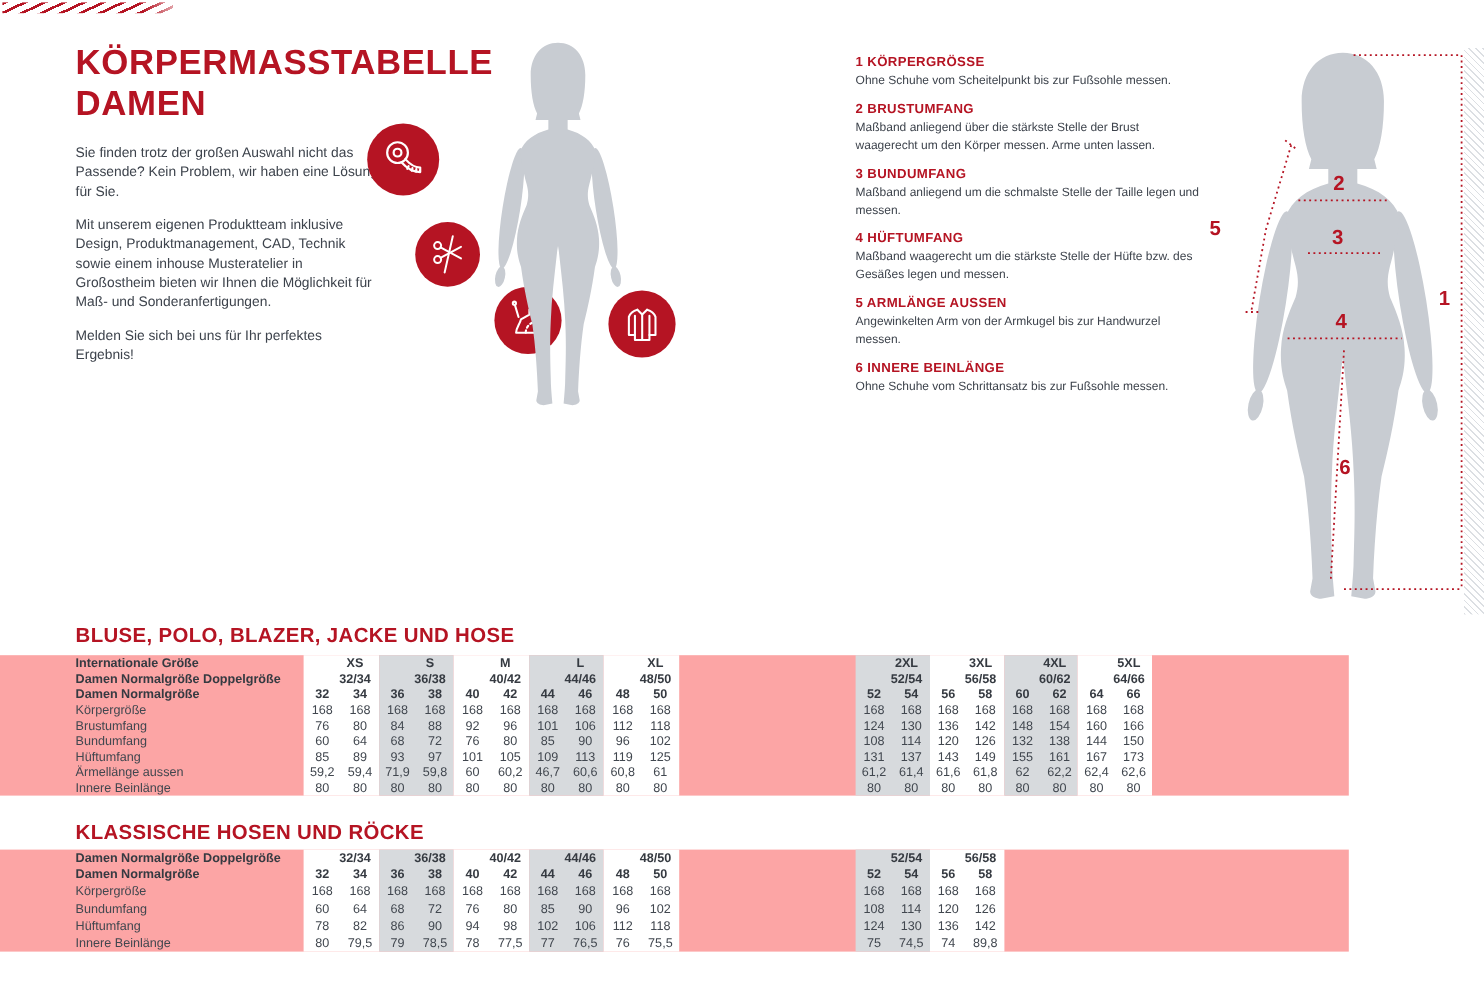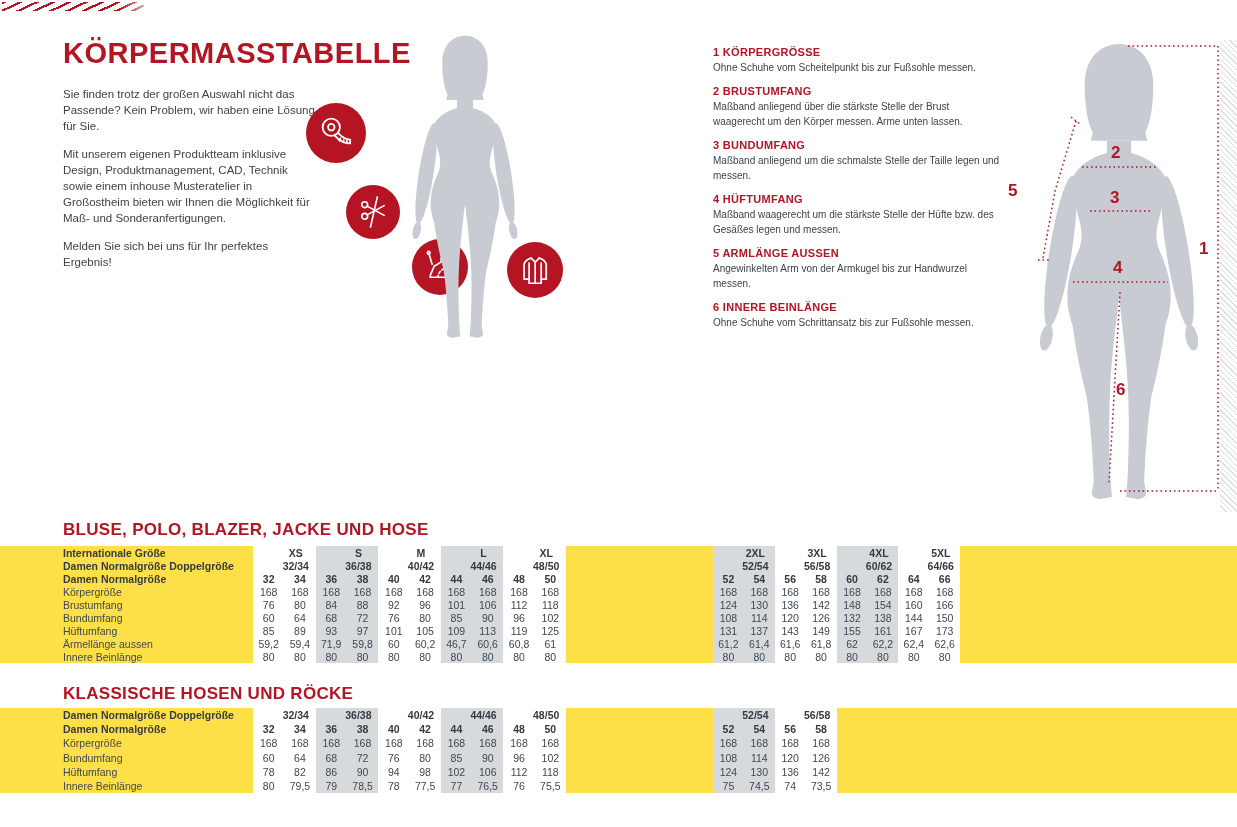--- a/index.html
+++ b/index.html
@@ -52,21 +52,21 @@
   .hatch{
     left:1220px;top:40px;width:17px;height:472px;
     background:repeating-linear-gradient(45deg,rgba(185,191,199,.5) 0 1px,transparent 1px 4px);
   }
 
   
   .tbl-title{
     position:absolute;left:63px;color:#b51423;font-size:17px;font-weight:bold;letter-spacing:.3px;
   }
   .band{
-    position:absolute;left:0;width:1237px;background:#fde047;display:flex;align-items:stretch;
+    position:absolute;left:0;width:1124px;background:#fca5a5;display:flex;align-items:stretch;
     font-size:10.5px;color:#41474f;
   }
   .label-col{width:253px;box-sizing:border-box;padding-left:63px;}
   .t-row{height:var(--rh);display:flex;align-items:center;}
   .t-row.b{font-weight:bold;color:#353a41;}
   .group{width:62.6px;background:#ffffff;display:flex;flex-direction:column;}
   .group.shaded{background:#d7dadd;}
   .group-gap{width:147px;}
   .group-gap ~ .group{width:61.8px;}
   .t-row.hdr{justify-content:center;text-align:center;padding-left:23px;}
@@ -74,20 +74,21 @@
   .filler{flex:1;}
 </style>
 </head>
 <body>
 
 <div class="abs slashes"></div>
 
 <div class="abs intro-col">
   <div class="page-title">
     <div>KÖRPERMASSTABELLE</div>
+    <div>DAMEN</div>
   </div>
   <p>Sie finden trotz der großen Auswahl nicht das Passende? Kein Problem, wir haben eine Lösung für Sie.</p>
   <p>Mit unserem eigenen Produktteam inklusive Design, Produktmanagement, CAD, Technik sowie einem inhouse Musteratelier in Großostheim bieten wir Ihnen die Möglichkeit für Maß- und Sonderanfertigungen.</p>
   <p>Melden Sie sich bei uns für Ihr perfektes Ergebnis!</p>
 </div>
 
 <div class="abs circle" style="left:306px;top:103px;width:60px;height:60px">
   <svg viewBox="0 0 40 40">
     <circle cx="16" cy="15" r="8"></circle>
       <circle cx="16" cy="15" r="3"></circle>
@@ -656,18 +657,18 @@
         <div class="t-row g-row">
           <div class="cell">120</div>
           <div class="cell">126</div>
         </div>
         <div class="t-row g-row">
           <div class="cell">136</div>
           <div class="cell">142</div>
         </div>
         <div class="t-row g-row">
           <div class="cell">74</div>
-          <div class="cell">73,5</div>
+          <div class="cell">89,8</div>
         </div>
       </div>
       <div class="filler"></div>
     </div>
 </div>
 
 </body></html>

